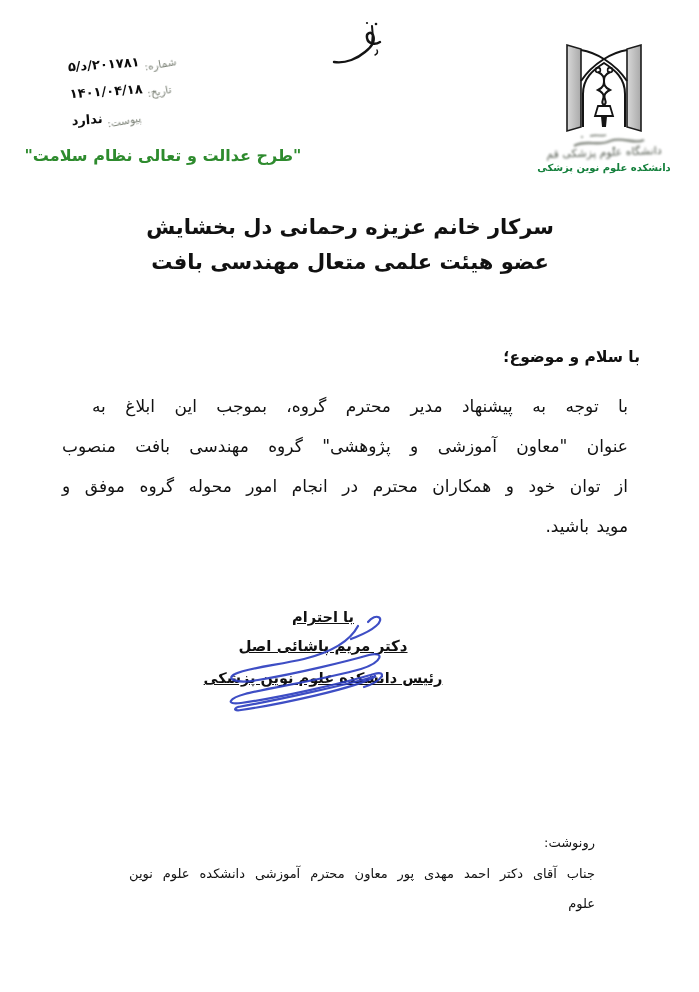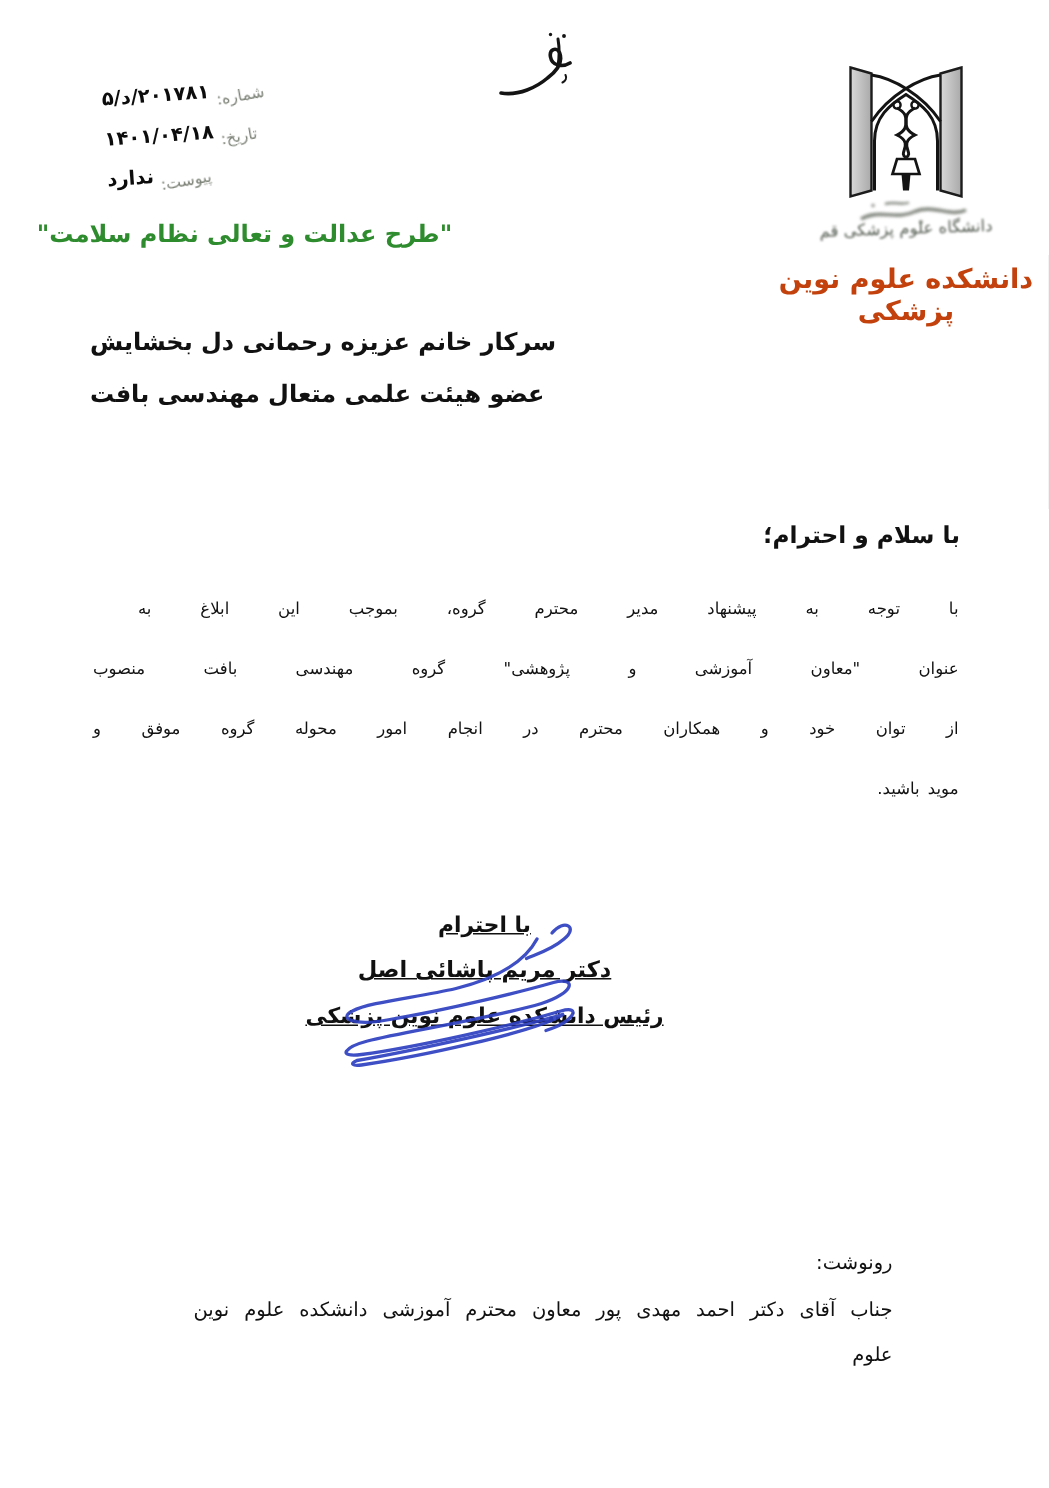--- a/index.html
+++ b/index.html
@@ -22,31 +22,31 @@
   
   .slogan{position:absolute;left:24px;top:146px;width:278px;text-align:center;
           font-size:16px;font-weight:bold;color:#2e8b2e;direction:rtl;white-space:nowrap;}
 
   
   .logo{position:absolute;left:512px;top:42px;width:184px;text-align:center;}
   .logo-emblem{display:block;margin:0 auto;}
   .logo-script-squiggle{display:block;margin:-2px auto 0;}
   .logo-university{font-size:11px;color:#555c52;filter:blur(.8px);direction:rtl;
                    margin-top:-8px;transform:rotate(-2deg);}
-  .logo-caption{font-size:18px;font-weight:bold;color:#c2410c;direction:rtl;margin-top:17px;}
+  .logo-caption{font-size:10px;font-weight:bold;color:#15803d;direction:rtl;margin-top:3px;}
 
   
   .recipient{position:absolute;right:59px;top:210px;left:60px;direction:rtl;
-             text-align:left;font-weight:bold;font-size:16px;line-height:35px;}
+             text-align:center;font-weight:bold;font-size:21px;line-height:35px;}
 
   
   .salutation{position:absolute;right:59px;top:348px;direction:rtl;
               font-size:15.5px;font-weight:bold;}
-  .body-text{position:absolute;right:60px;left:62px;top:386px;direction:rtl;
-             font-size:11px;line-height:40px;}
+  .body-text{position:absolute;right:71px;left:62px;top:386px;direction:rtl;
+             font-size:17px;line-height:40px;}
   .body-line{text-align:justify;text-align-last:justify;word-spacing:2px;height:40px;}
   .body-line.first{padding-left:30px;}
   .body-line.last{text-align-last:right;}
 
   
   .sig-block{position:absolute;left:178px;top:603px;width:290px;direction:rtl;
              text-align:center;font-weight:bold;text-decoration:underline;}
   .sig-closing{font-size:14.5px;line-height:28px;}
   .sig-name{font-size:15px;line-height:31px;}
   .sig-title{font-size:14.5px;line-height:32px;}
@@ -124,21 +124,21 @@
     </svg>
     <div class="logo-university">دانشگاه علوم پزشکی قم</div>
     <div class="logo-caption">دانشکده علوم نوین پزشکی</div>
   </div>
 
   <div class="recipient">
     <div>سرکار خانم عزیزه رحمانی دل بخشایش</div>
     <div>عضو هیئت علمی متعال مهندسی بافت</div>
   </div>
 
-  <div class="salutation">با سلام و احترام؛</div>
+  <div class="salutation">با سلام و موضوع؛</div>
 
   <div class="body-text">
     <div class="body-line first">با توجه به پیشنهاد مدیر محترم گروه، بموجب این ابلاغ به</div>
     <div class="body-line">عنوان "معاون آموزشی و پژوهشی" گروه مهندسی بافت منصوب</div>
     <div class="body-line">از توان خود و همکاران محترم در انجام امور محوله گروه موفق و</div>
     <div class="body-line last">موید باشید.</div>
   </div>
 
   <div class="sig-block">
     <div class="sig-closing">با احترام</div>

